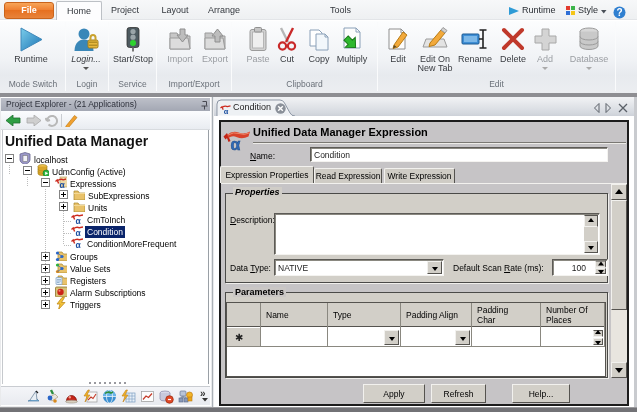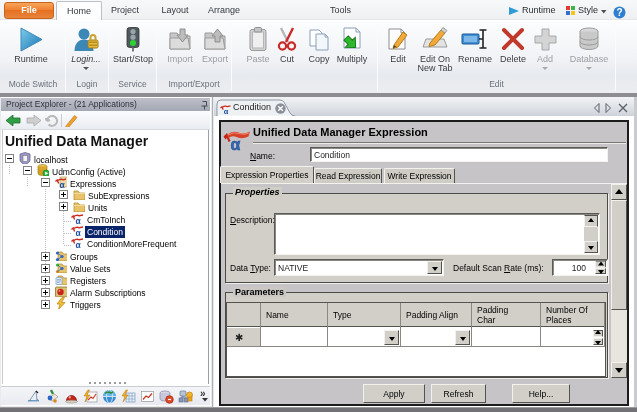--- a/index.html
+++ b/index.html
@@ -98,20 +98,21 @@
   <div class="abs gsep" style="left:65px;"></div>
   <div class="abs gsep" style="left:108px;"></div>
   <div class="abs gsep" style="left:156px;"></div>
   <div class="abs gsep" style="left:231px;"></div>
   <div class="abs gsep" style="left:377px;"></div>
   <div class="abs gsep" style="left:615px;"></div>
   <div class="abs glabel" style="left:1px;width:64px;">Mode Switch</div>
   <div class="abs glabel" style="left:66px;width:42px;">Login</div>
   <div class="abs glabel" style="left:109px;width:47px;">Service</div>
   <div class="abs glabel" style="left:157px;width:74px;">Import/Export</div>
+  <div class="abs glabel" style="left:232px;width:145px;">Clipboard</div>
   <div class="abs glabel" style="left:378px;width:237px;">Edit</div>
   <div id="ribbtns">
 
   <div class="abs rbtn" style="left:7px;top:27px;width:48px;">
     <svg class="ric" width="26" height="25">
           <defs>
             <linearGradient id="pg" x1="0" y1="0" x2="1" y2="1">
               <stop offset="0" stop-color="#7acdea"></stop>
               <stop offset="1" stop-color="#1a72b4"></stop>
             </linearGradient>

